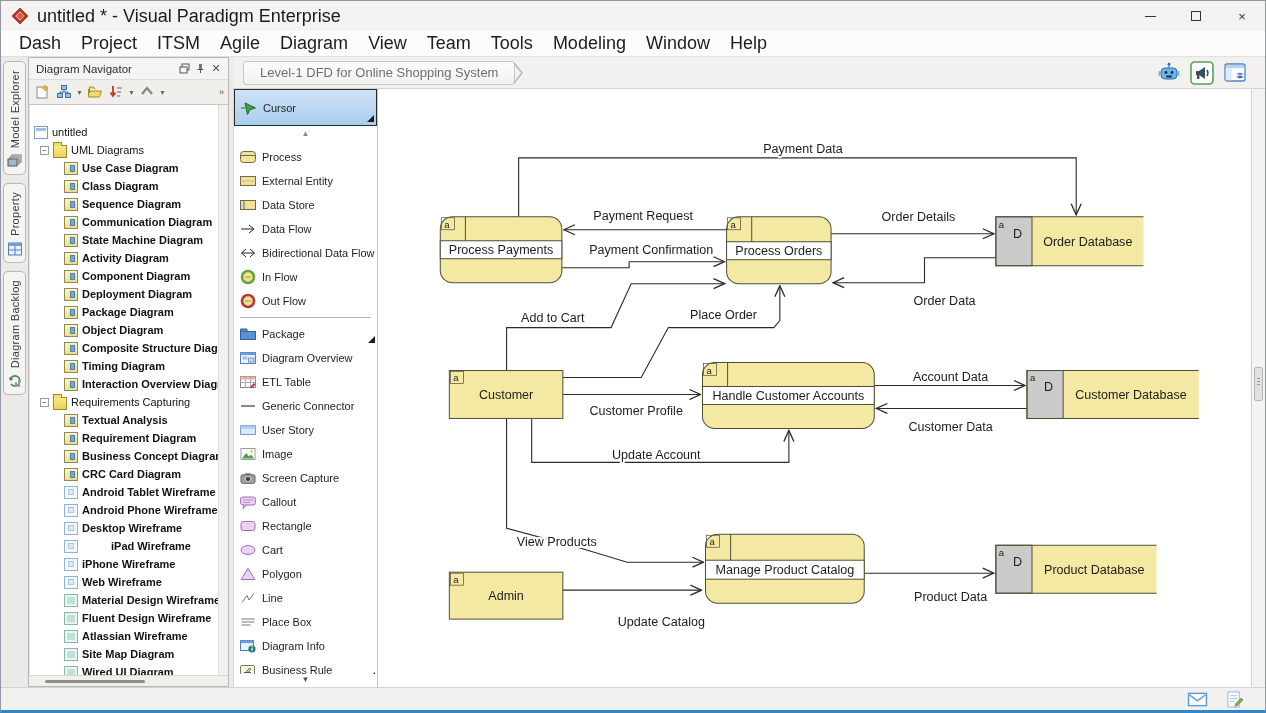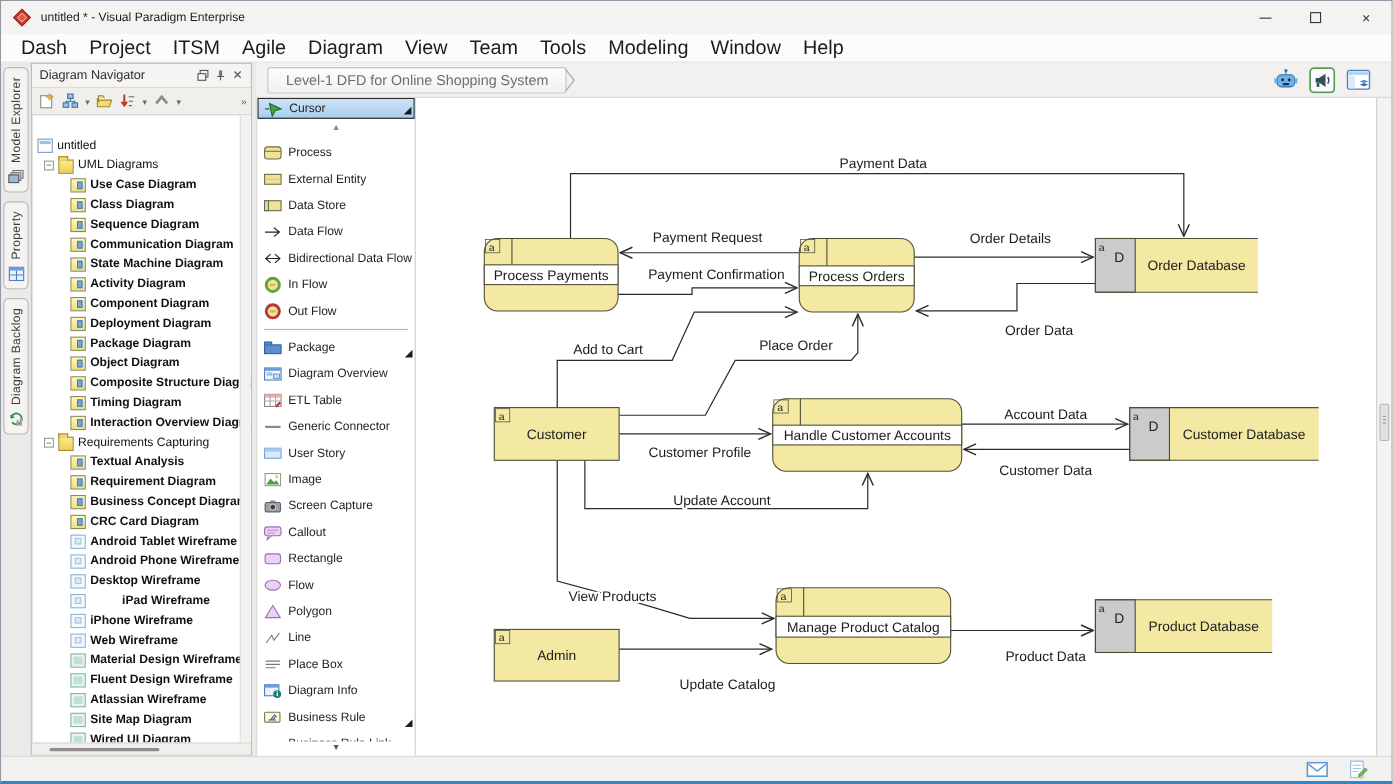--- a/index.html
+++ b/index.html
@@ -3,21 +3,21 @@
 <meta charset="utf-8">
 <style>
   * { box-sizing: border-box; margin: 0; padding: 0; }
   html,body { background:#d8d6d4; font-family:"Liberation Sans", sans-serif; }
   .window { width:1266px; height:713px; background:#eceae8; border:1px solid #8f9aa4;
             border-bottom:3px solid #2f86c8; display:flex; flex-direction:column; overflow:hidden; }
 
   
   .titlebar { height:30px; background:#f5f3f2; display:flex; align-items:center; flex:none; }
   .app-logo { width:18px; height:18px; margin:0 8px 0 10px; flex:none; }
-  .win-title { font-size:11px; color:#1b1b1b; }
+  .win-title { font-size:18px; color:#1b1b1b; }
   .win-controls { margin-left:auto; display:flex; height:100%; }
   .win-btn { width:46px; display:flex; align-items:center; justify-content:center; color:#333; font-size:13px; }
   .min-glyph { width:11px; height:1px; background:#333; display:inline-block; }
   .max-glyph { width:10px; height:10px; border:1px solid #333; display:inline-block; }
 
   
   .menubar { height:26px; background:#fdfcfc; border-bottom:1px solid #e2e0de; display:flex; align-items:center; padding-left:8px; flex:none; }
   .menu-item { padding:0 10px; font-size:18px; color:#1c1c1c; line-height:25px; cursor:default; }
 
   
@@ -73,21 +73,21 @@
   .crumb-chev svg { width:11px; height:24px; margin-left:-2px; display:block; }
   .head-icons { margin-left:auto; display:flex; align-items:center; gap:9px; padding-right:8px; }
   .head-icons .hicon svg { width:24px; height:24px; display:block; }
 
   .workrow { flex:1; display:flex; min-height:0; }
 
   
   .palette { width:145px; flex:none; background:#fff; border-right:1px solid #c6c4c2; border-left:1px solid #d8d6d4;
              position:relative; overflow:hidden; }
   .p-row { height:24px; display:flex; align-items:center; padding-left:5px; position:relative; white-space:nowrap; }
-  .p-row.selected { background:linear-gradient(#cfe3f7,#a9cdee); border:1px solid #5a93c6; outline:1px solid #2b2b2b; outline-offset:-1px; height:19px; }
+  .p-row.selected { background:linear-gradient(#cfe3f7,#a9cdee); border:1px solid #5a93c6; outline:1px solid #2b2b2b; outline-offset:-1px; height:37px; }
   .p-icon { width:18px; height:16px; flex:none; margin-right:5px; }
   .p-icon svg { width:18px; height:16px; display:block; }
   .p-label { font-size:11px; color:#1e1e1e; }
   .corner { position:absolute; right:2px; bottom:3px; width:0; height:0; border-left:7px solid transparent; border-bottom:7px solid #1b1b1b; }
   .p-scroll { height:19px; text-align:center; font-size:8px; color:#8a8a8a; line-height:16px; }
   .p-scroll.scroll-down { position:absolute; bottom:0; left:0; right:0; height:13px; background:#fff; color:#555; line-height:11px; }
   .p-divider { height:9px; position:relative; }
   .p-divider::after { content:""; position:absolute; left:6px; right:6px; top:4px; height:1px; background:#b9b7b4; }
 
   
@@ -582,21 +582,21 @@
                 </svg>
               </span>
               <span class="p-label">Rectangle</span>
             </div>
             <div class="p-row">
               <span class="p-icon">
                 <svg viewBox="0 0 18 16">
                   <ellipse cx="9" cy="8" rx="7" ry="4.5" fill="#ead2f2" stroke="#a06cb8"></ellipse>
                 </svg>
               </span>
-              <span class="p-label">Flow</span>
+              <span class="p-label">Cart</span>
             </div>
             <div class="p-row">
               <span class="p-icon">
                 <svg viewBox="0 0 18 16">
                   <path d="M9 2.5 L15.8 13.5 H2.2 Z" fill="#ead2f2" stroke="#a06cb8"></path>
                 </svg>
               </span>
               <span class="p-label">Polygon</span>
             </div>
             <div class="p-row">

